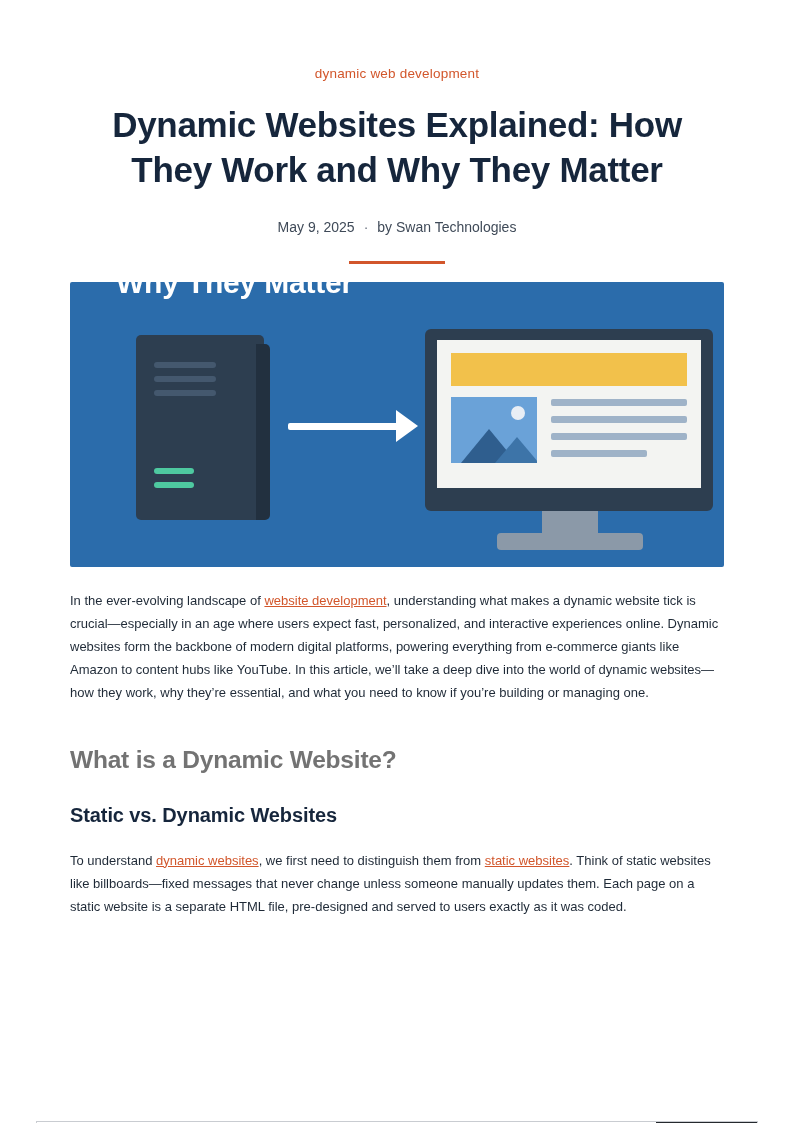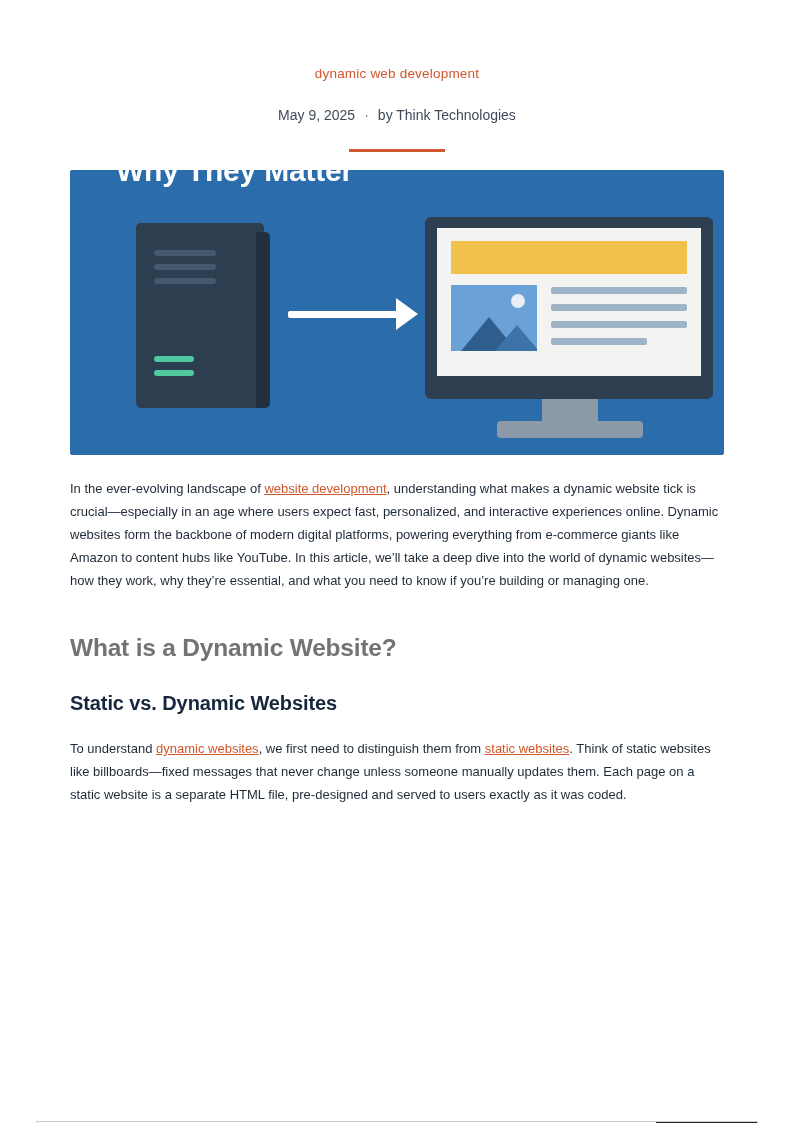--- a/index.html
+++ b/index.html
@@ -305,23 +305,24 @@
 </style>
 </head>
 <body>
 
 <div class="page">
 
   <div class="content">
 
     <div class="kicker">dynamic web development</div>
 
+    <h1 class="title">Dynamic Websites Explained: How They Work and Why They Matter</h1>
 
     <div class="meta">
-      <span>May 9, 2025</span><span class="sep">·</span><span>by Think Technologies</span>
+      <span>May 9, 2025</span><span class="sep">·</span><span>by Swan Technologies</span>
     </div>
 
     <div class="rule"></div>
   </div>
 
   <div class="hero" style="margin-left:70px; margin-right:70px;">
     <div class="hero-title">Why They Matter</div>
 
     <div class="server"></div>
     <div class="server-side"></div>

